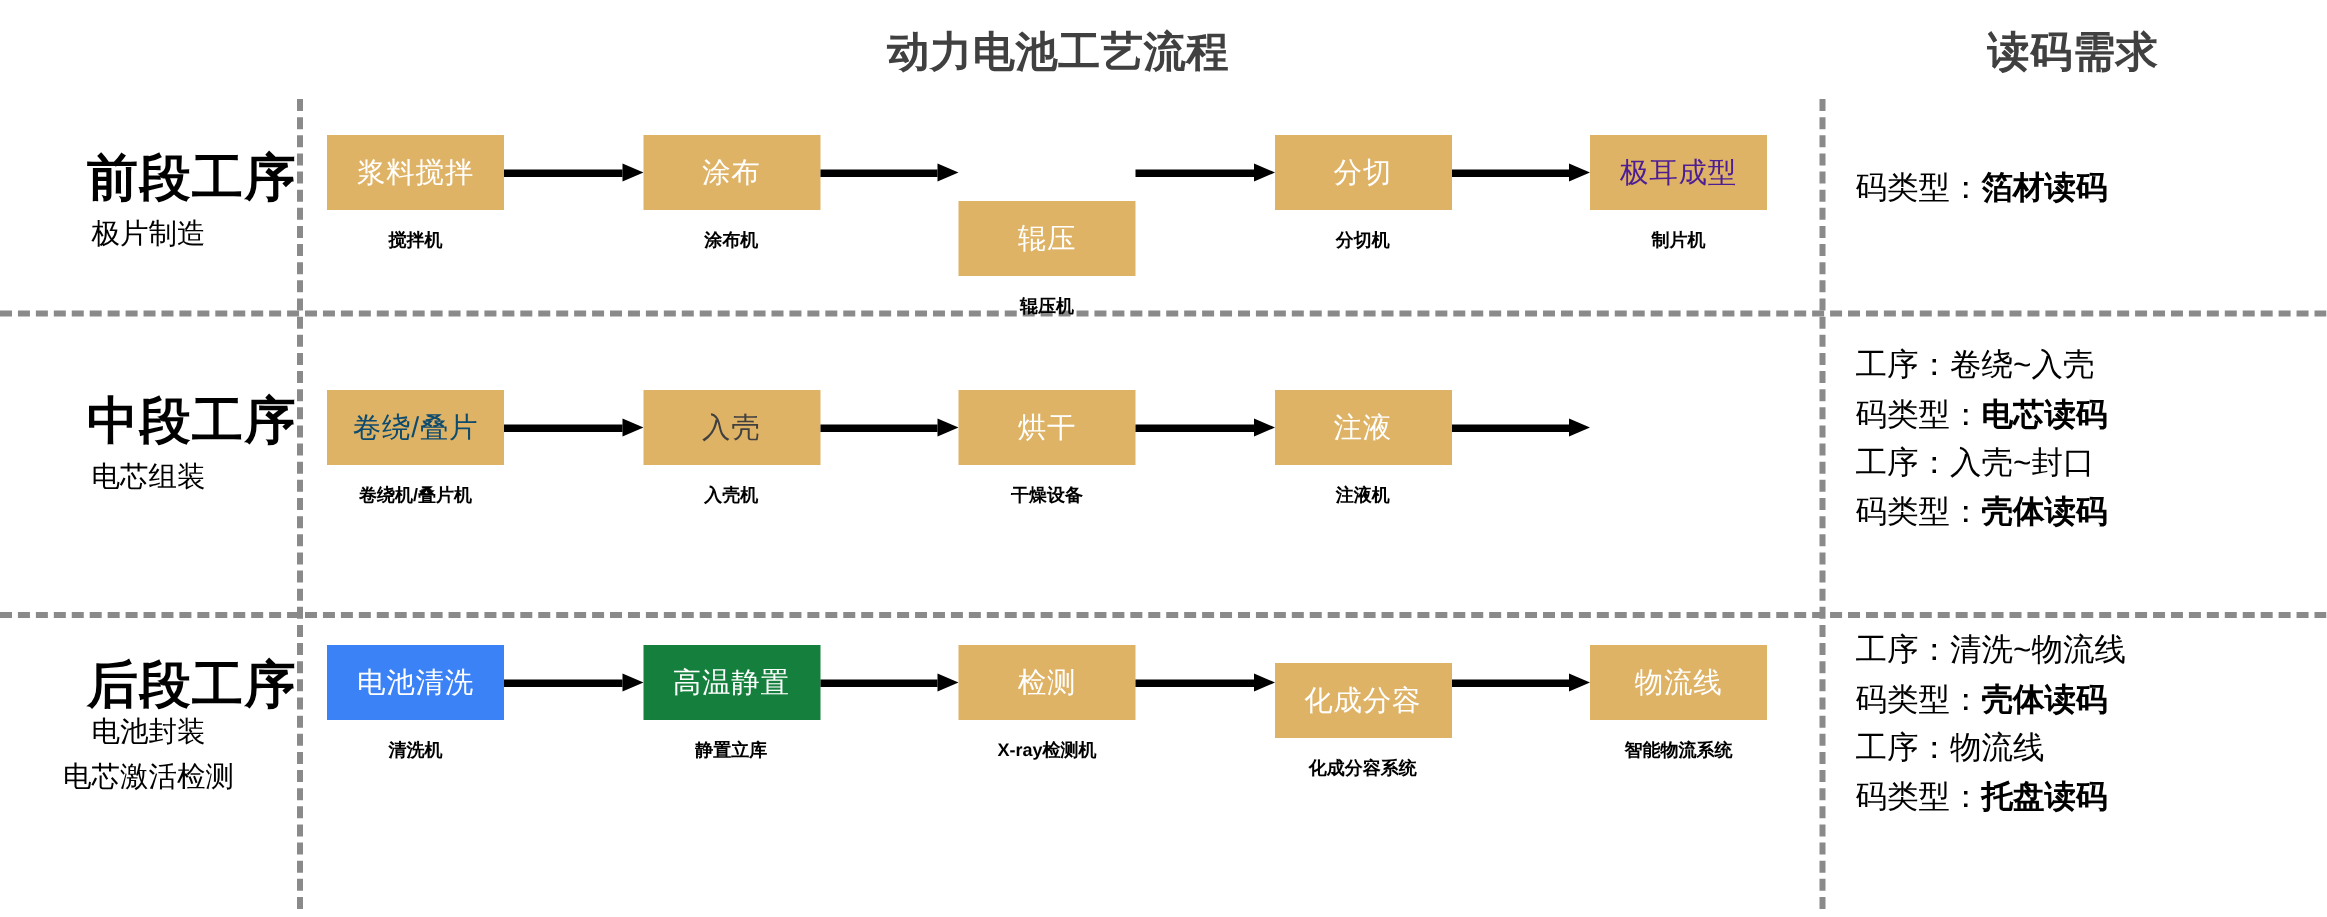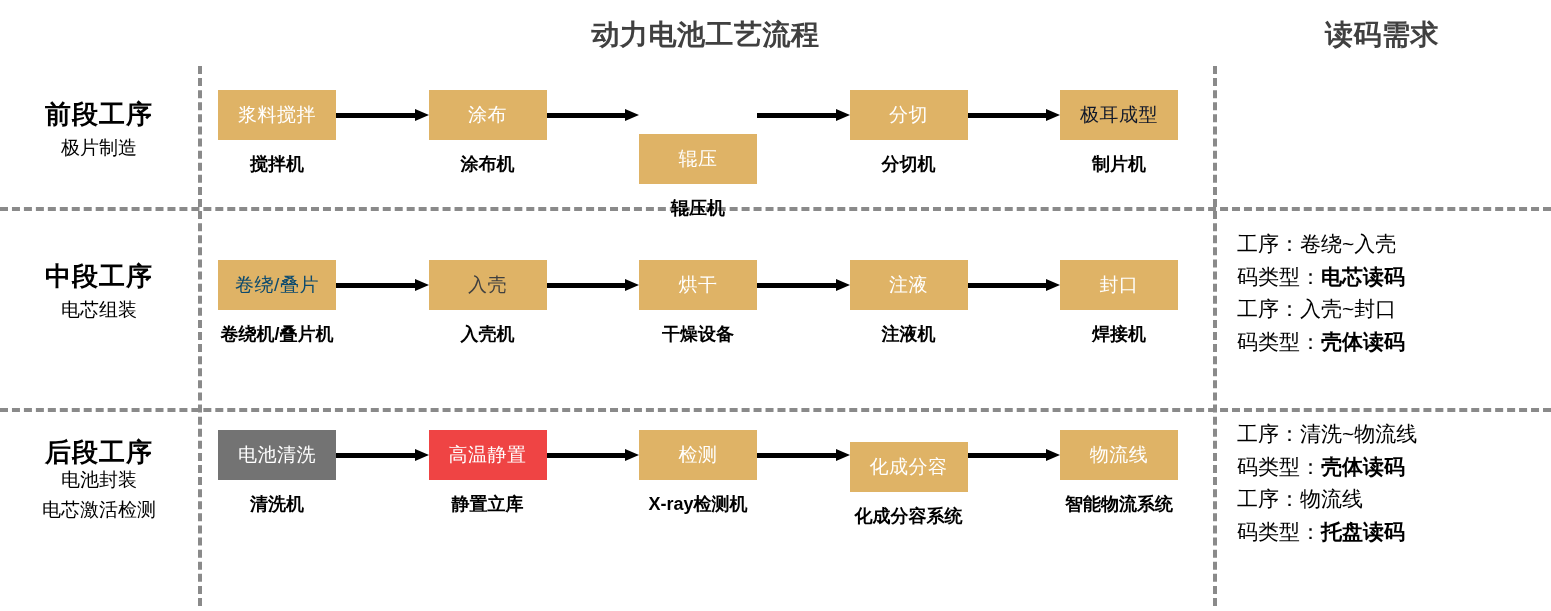--- a/index.html
+++ b/index.html
@@ -63,25 +63,26 @@
   #hrule-2 { top: 408px; }
 
   
   .stage-label {
     position: absolute;
     left: 0;
     width: 198px;
     text-align: center;
   }
   .stage-label .stage-title {
-    font-size: 26px;
+    font-size: 34px;
     font-weight: bold;
     letter-spacing: 1px;
     line-height: 1.15;
     white-space: nowrap;
+    text-align: right;
   }
   .stage-label .stage-sub {
     font-size: 19px;
     font-weight: normal;
     line-height: 1.28;
     margin-top: 6px;
     white-space: nowrap;
   }
   #stage-0 { top: 100px; }
   #stage-1 { top: 262px; }
@@ -111,21 +112,21 @@
     align-items: center;
     justify-content: center;
     font-size: 19px;
     font-weight: normal;
     letter-spacing: 0.5px;
     white-space: nowrap;
   }
   .node .machine {
     margin-top: 12px;
     text-align: center;
-    font-size: 18px;
+    font-size: 12px;
     font-weight: bold;
     color: #000;
     white-space: nowrap;
   }
 
   
   .arrow {
     position: absolute;
     top: 20px;
     height: 10px;
@@ -221,21 +222,21 @@
     </div>
   <div class="node" style="left: 651.5px;">
     <div class="box" style="background: rgb(223, 179, 102); color: rgb(255, 255, 255);">分切</div>
     <div class="machine">分切机</div>
   </div>
   <div class="arrow" style="left: 769.5px; width: 92.5px;">
       <div class="shaft" style="width: 78.5px;"></div>
       <div class="head" style="left: 78.5px;"></div>
     </div>
   <div class="node" style="left: 862px;">
-    <div class="box" style="background: rgb(223, 179, 102); color: #0f172a; text-align: center;">极耳成型</div>
+    <div class="box" style="background: rgb(223, 179, 102); color: #4c1d95; text-align: center;">极耳成型</div>
     <div class="machine">制片机</div>
   </div>
 </div>
 
 <div id="flow-1" class="flow-row">
   <div class="node" style="left: 20px;">
     <div class="box" style="background: rgb(223, 179, 102); color: #0c4a6e;">卷绕/叠片</div>
     <div class="machine">卷绕机/叠片机</div>
   </div>
   <div class="arrow" style="left: 138px; width: 92.5px;">
@@ -259,37 +260,33 @@
       <div class="head" style="left: 78.5px;"></div>
     </div>
   <div class="node" style="left: 651.5px;">
     <div class="box" style="background: rgb(223, 179, 102); color: rgb(255, 255, 255);">注液</div>
     <div class="machine">注液机</div>
   </div>
   <div class="arrow" style="left: 769.5px; width: 92.5px;">
       <div class="shaft" style="width: 78.5px;"></div>
       <div class="head" style="left: 78.5px;"></div>
     </div>
-  <div class="node" style="left: 862px;">
-    <div class="box" style="background: rgb(223, 179, 102); color: rgb(255, 255, 255);">封口</div>
-    <div class="machine">焊接机</div>
-  </div>
 </div>
 
 <div id="flow-2" class="flow-row">
   <div class="node" style="left: 20px;">
-    <div class="box" style="background: #737373; color: rgb(255, 255, 255);">电池清洗</div>
+    <div class="box" style="background: #3b82f6; color: rgb(255, 255, 255);">电池清洗</div>
     <div class="machine">清洗机</div>
   </div>
   <div class="arrow" style="left: 138px; width: 92.5px;">
       <div class="shaft" style="width: 78.5px;"></div>
       <div class="head" style="left: 78.5px;"></div>
     </div>
   <div class="node" style="left: 230.5px;">
-    <div class="box" style="background: #ef4444; color: rgb(255, 255, 255);">高温静置</div>
+    <div class="box" style="background: #15803d; color: rgb(255, 255, 255);">高温静置</div>
     <div class="machine">静置立库</div>
   </div>
   <div class="arrow" style="left: 348.5px; width: 92.5px;">
       <div class="shaft" style="width: 78.5px;"></div>
       <div class="head" style="left: 78.5px;"></div>
     </div>
   <div class="node" style="left: 441px;">
     <div class="box" style="background: rgb(223, 179, 102); color: rgb(255, 255, 255); text-align: center;">检测</div>
     <div class="machine">X-ray检测机</div>
   </div>
@@ -305,20 +302,23 @@
       <div class="shaft" style="width: 78.5px;"></div>
       <div class="head" style="left: 78.5px;"></div>
     </div>
   <div class="node" style="left: 862px;">
     <div class="box" style="background: rgb(223, 179, 102); color: rgb(255, 255, 255);">物流线</div>
     <div class="machine">智能物流系统</div>
   </div>
 </div>
 
 <div id="req-0" class="req-block">
+  <div class="req-line">
+    <span class="lead">码类型：</span><span class="strong">箔材读码</span>
+  </div>
 </div>
 
 <div id="req-1" class="req-block">
   <div class="req-line">
     <span class="lead">工序：</span><span class="lead">卷绕~入壳</span>
   </div>
   <div class="req-line">
     <span class="lead">码类型：</span><span class="strong">电芯读码</span>
   </div>
   <div class="req-line">

